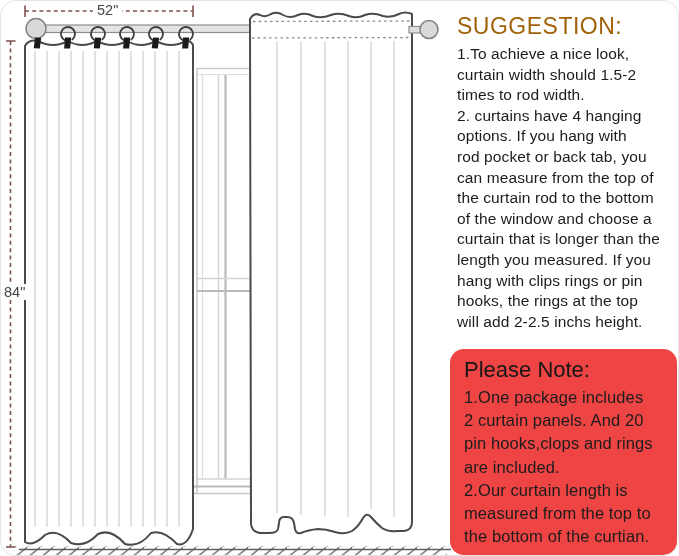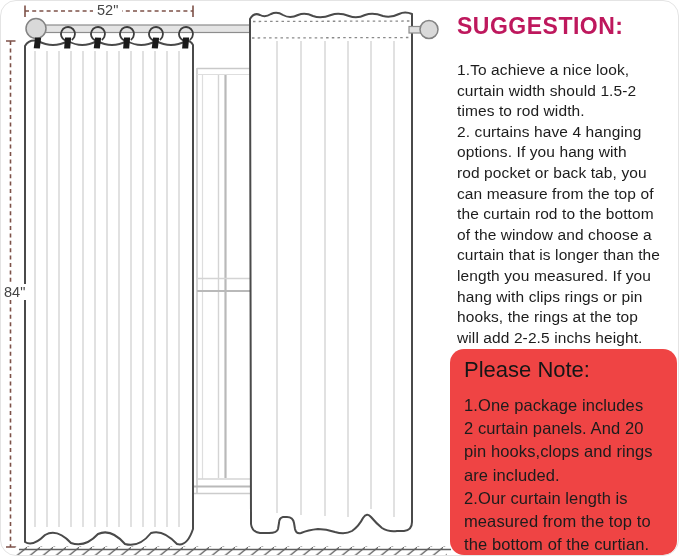--- a/index.html
+++ b/index.html
@@ -10,33 +10,33 @@
   }
   .drawing{position:absolute;left:0;top:0;width:455px;height:556px;}
   .drawing svg{position:absolute;left:0;top:0;}
   .dim-label{
     position:absolute;background:#ffffff;color:#454545;
     font-size:14.5px;line-height:16px;padding:0 4px;white-space:nowrap;
   }
   .dim-w{left:92px;top:1px;}
   .dim-h{left:0px;top:283px;padding:0 3px;}
   .textcol{position:absolute;left:456px;top:12px;width:222px;}
-  .sugg-title{font-size:23px;line-height:26px;letter-spacing:.5px;color:#be185d;font-weight:bold;}
+  .sugg-title{font-size:23px;line-height:26px;letter-spacing:.5px;color:#a16207;}
   .sugg-body{
-    margin-top:21px;font-size:15.5px;line-height:20.6px;color:#1c1c1c;
+    margin-top:5px;font-size:15.5px;line-height:20.6px;color:#1c1c1c;
     white-space:pre-line;letter-spacing:.1px;
   }
   .note-box{
     position:absolute;left:449px;top:348px;width:227px;height:206px;
     background:#ef4444;border-radius:14px;box-sizing:border-box;
     padding:7px 0 0 14px;
   }
   .note-title{font-size:22px;line-height:27px;color:#161616;}
   .note-body{
-    margin-top:11px;font-size:16.5px;line-height:23.2px;color:#1c1c1c;
+    margin-top:3px;font-size:16.5px;line-height:23.2px;color:#1c1c1c;
     white-space:pre-line;letter-spacing:.1px;
   }
 </style>
 </head>
 <body>
 
 <div class="stage">
 
   <div class="drawing">
     <svg width="455" height="556" viewBox="0 0 455 556">

